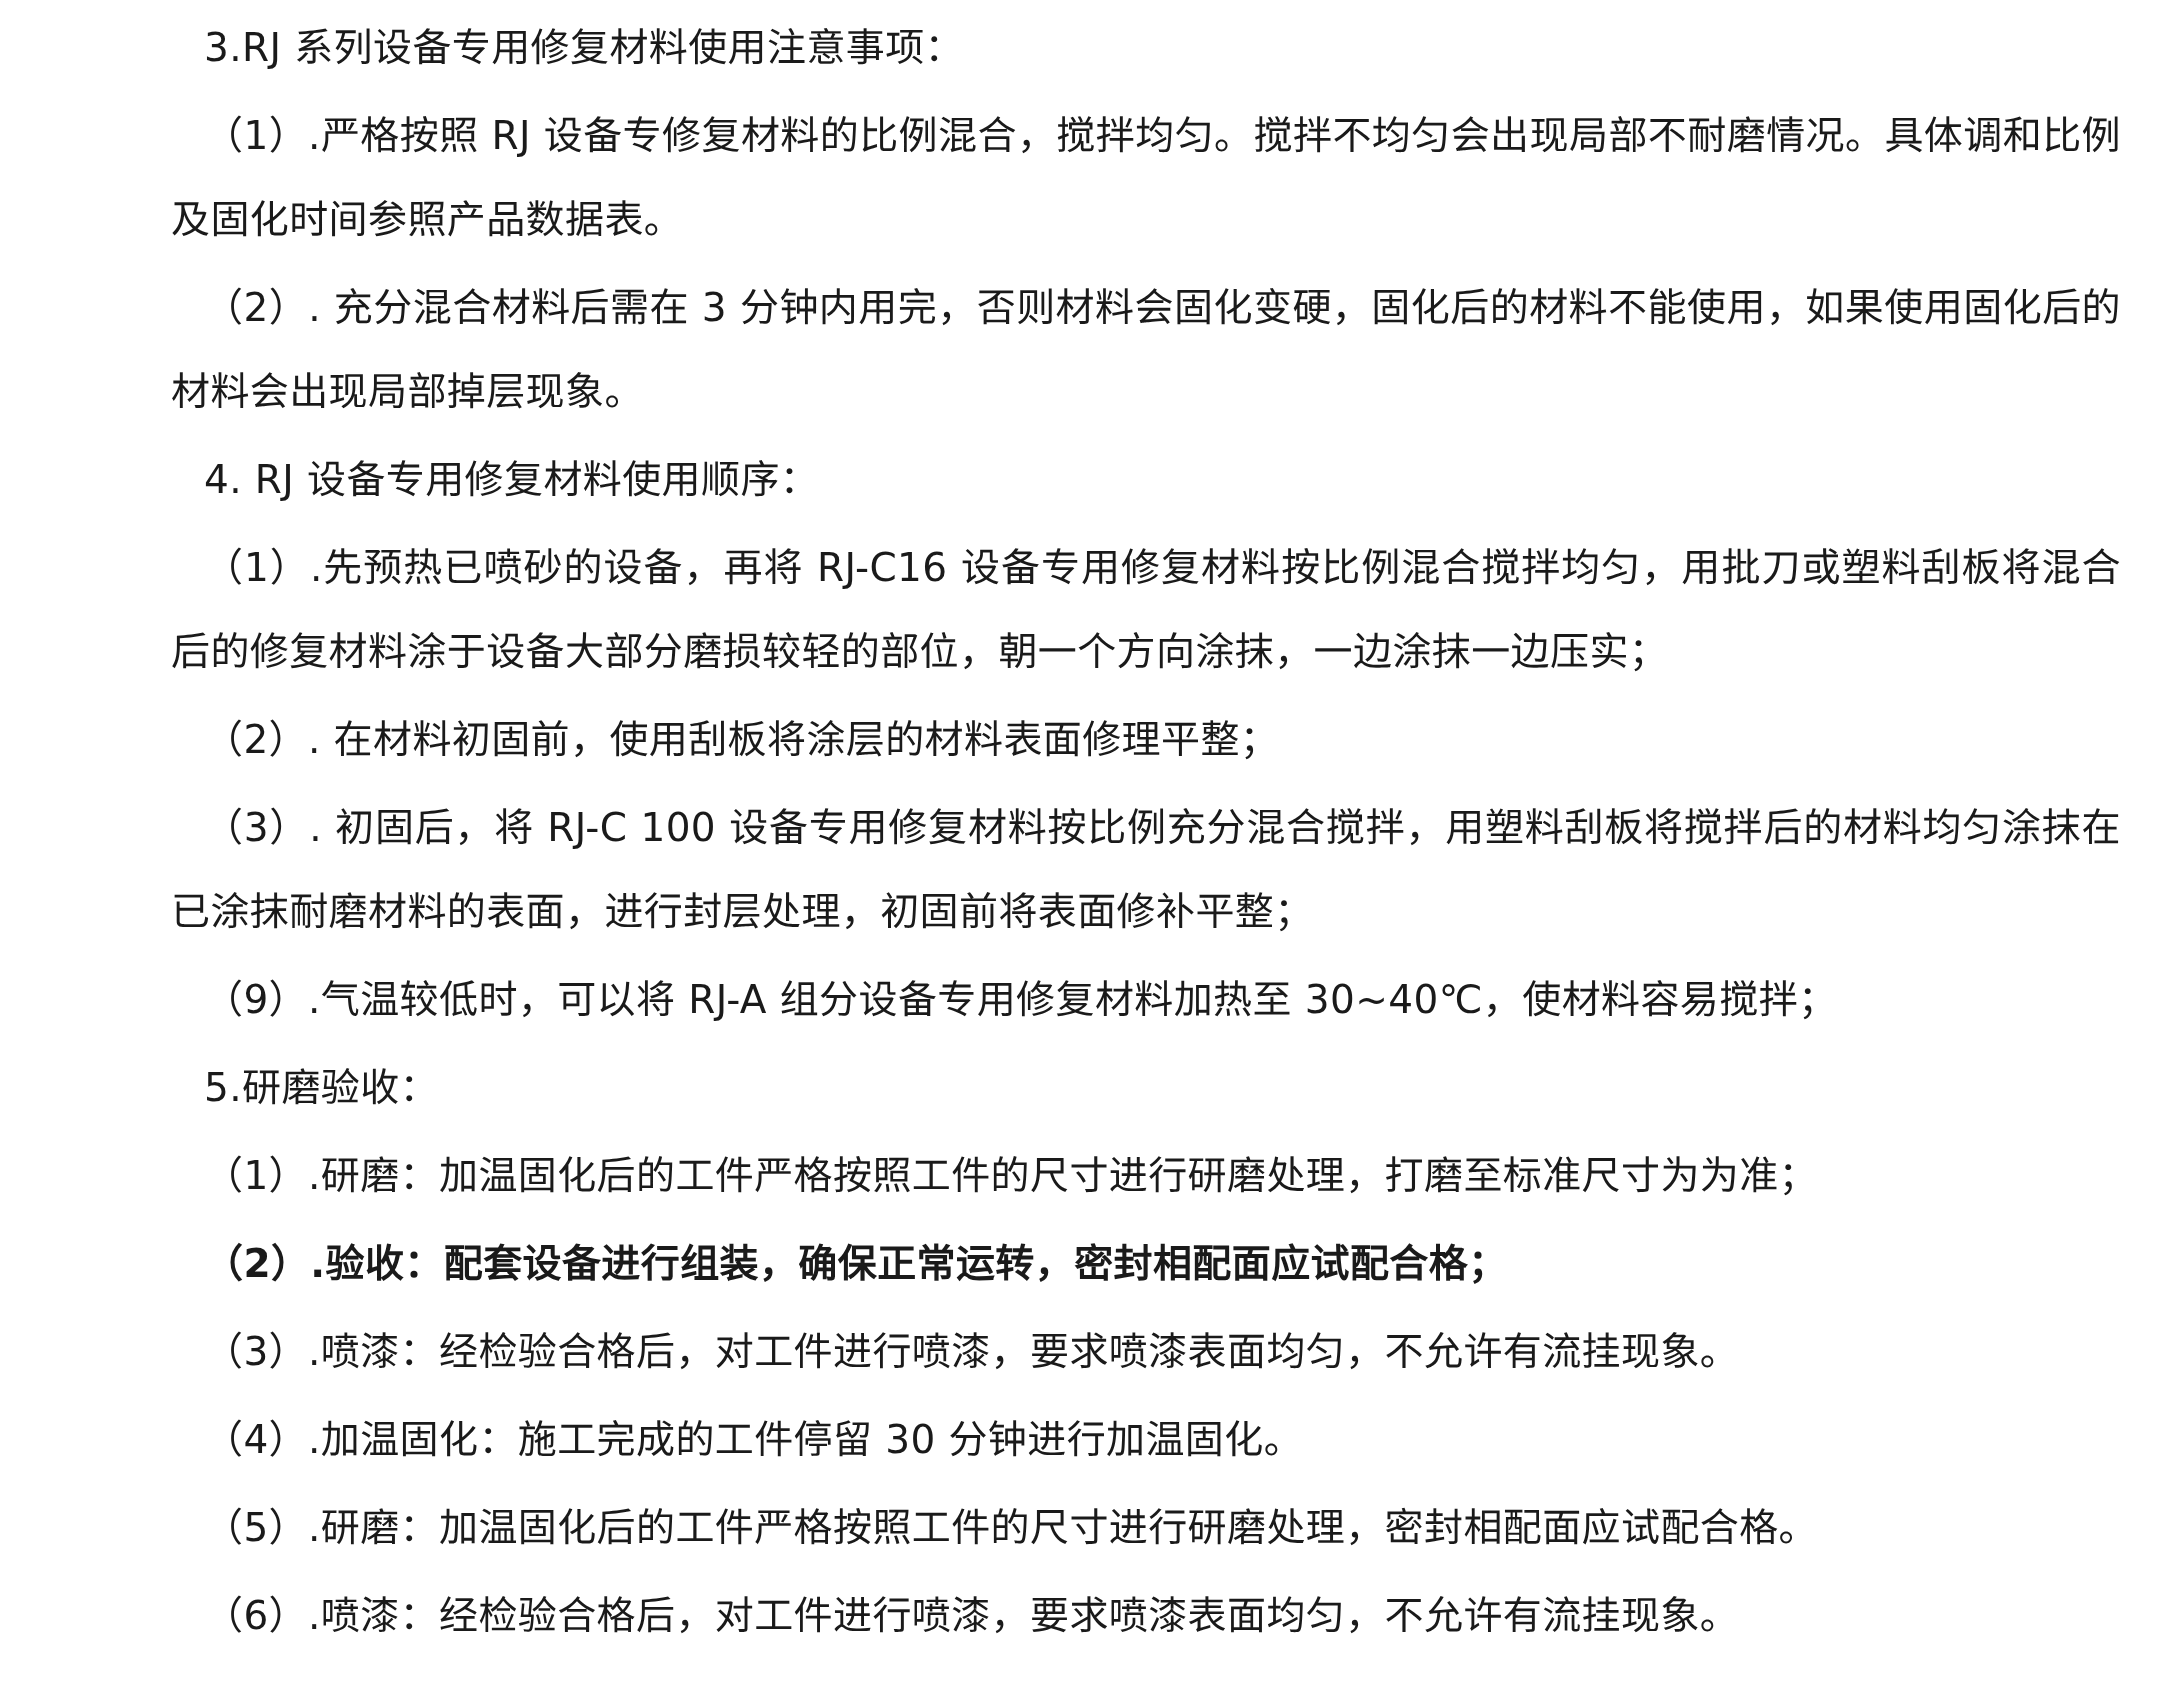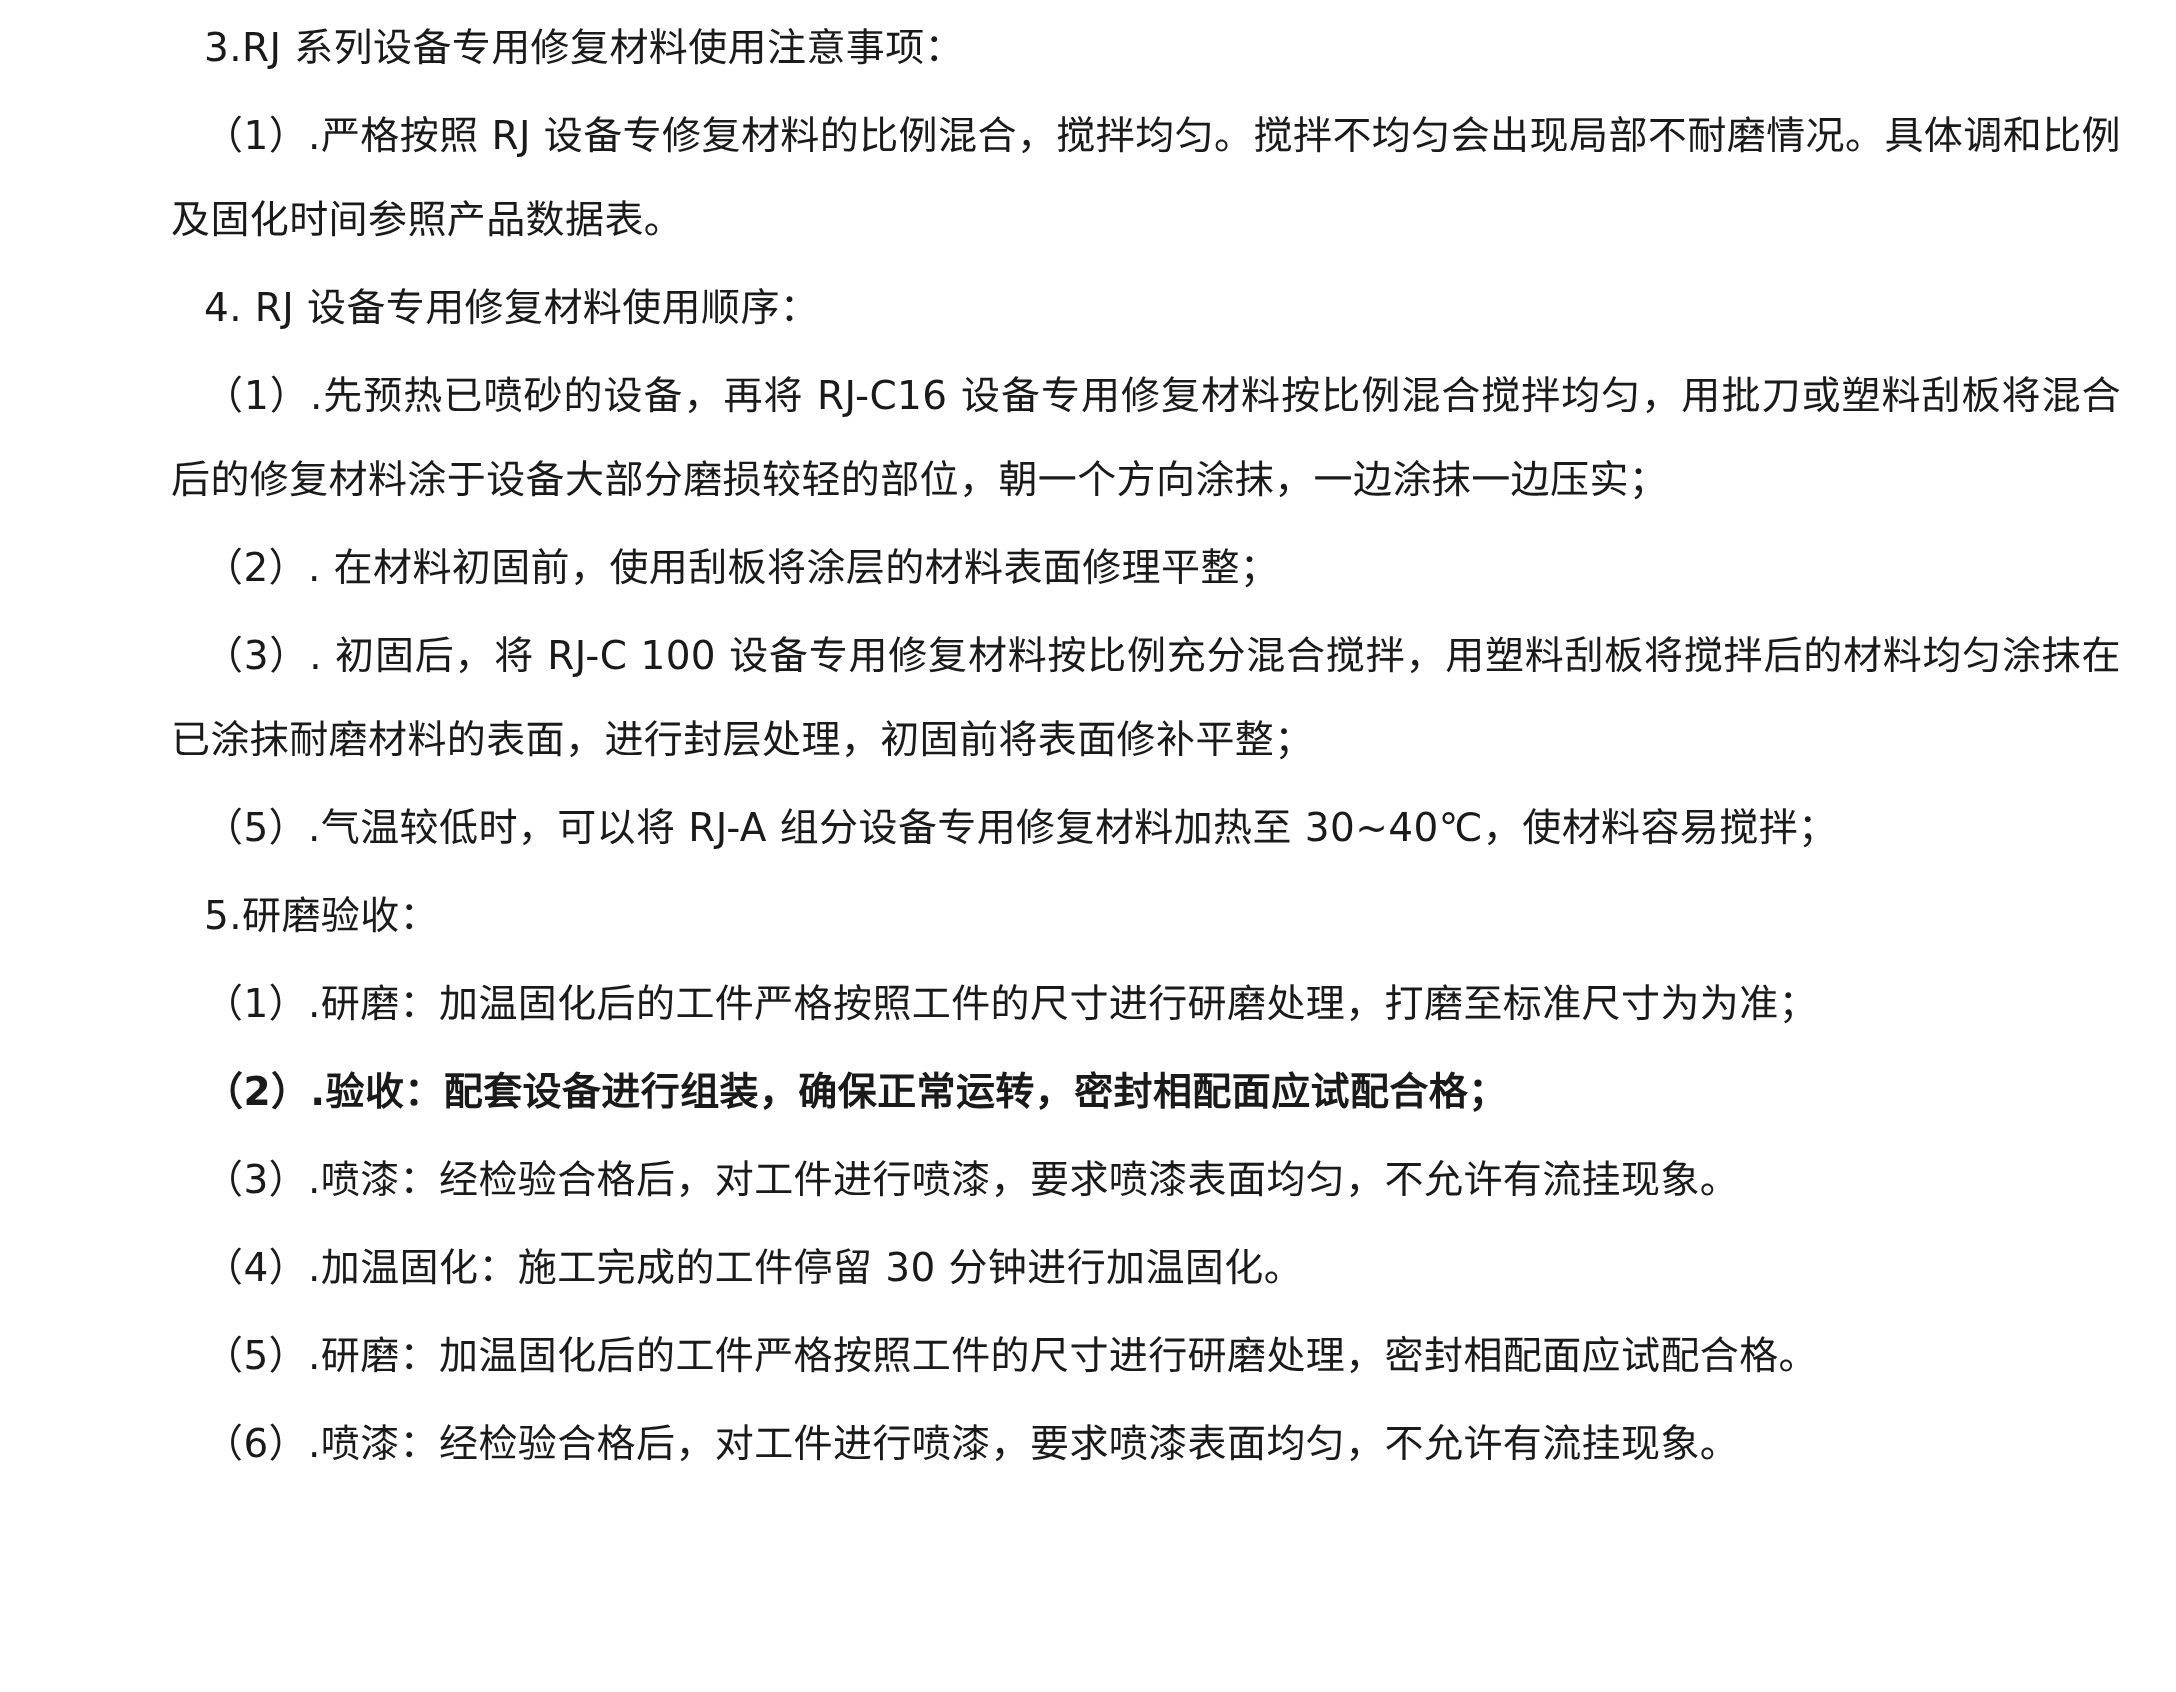--- a/index.html
+++ b/index.html
@@ -37,25 +37,26 @@
     font-weight: bold;
   }
 </style>
 </head>
 <body style="background: rgb(255, 255, 255);">
 
 <div class="page">
   <div class="doc" style="color: rgb(26, 26, 26);">
       <p class="para">3.RJ 系列设备专用修复材料使用注意事项：</p>
       <p class="para">（1）.严格按照 RJ 设备专修复材料的比例混合，搅拌均匀。搅拌不均匀会出现局部不耐磨情况。具体调和比例及固化时间参照产品数据表。</p>
+      <p class="para">（2）. 充分混合材料后需在 3 分钟内用完，否则材料会固化变硬，固化后的材料不能使用，如果使用固化后的材料会出现局部掉层现象。</p>
       <p class="para">4. RJ 设备专用修复材料使用顺序：</p>
       <p class="para">（1）.先预热已喷砂的设备，再将 RJ-C16 设备专用修复材料按比例混合搅拌均匀，用批刀或塑料刮板将混合后的修复材料涂于设备大部分磨损较轻的部位，朝一个方向涂抹，一边涂抹一边压实；</p>
       <p class="para">（2）. 在材料初固前，使用刮板将涂层的材料表面修理平整；</p>
       <p class="para">（3）. 初固后，将 RJ-C 100 设备专用修复材料按比例充分混合搅拌，用塑料刮板将搅拌后的材料均匀涂抹在已涂抹耐磨材料的表面，进行封层处理，初固前将表面修补平整；</p>
-      <p class="para">（5）.气温较低时，可以将 RJ-A 组分设备专用修复材料加热至 30~40℃，使材料容易搅拌；</p>
+      <p class="para">（9）.气温较低时，可以将 RJ-A 组分设备专用修复材料加热至 30~40℃，使材料容易搅拌；</p>
       <p class="para">5.研磨验收：</p>
       <p class="para">（1）.研磨：加温固化后的工件严格按照工件的尺寸进行研磨处理，打磨至标准尺寸为为准；</p>
       <p class="para bold">（2）.验收：配套设备进行组装，确保正常运转，密封相配面应试配合格；</p>
       <p class="para">（3）.喷漆：经检验合格后，对工件进行喷漆，要求喷漆表面均匀，不允许有流挂现象。</p>
       <p class="para">（4）.加温固化：施工完成的工件停留 30 分钟进行加温固化。</p>
       <p class="para">（5）.研磨：加温固化后的工件严格按照工件的尺寸进行研磨处理，密封相配面应试配合格。</p>
       <p class="para">（6）.喷漆：经检验合格后，对工件进行喷漆，要求喷漆表面均匀，不允许有流挂现象。</p>
     </div>
 </div>
 

